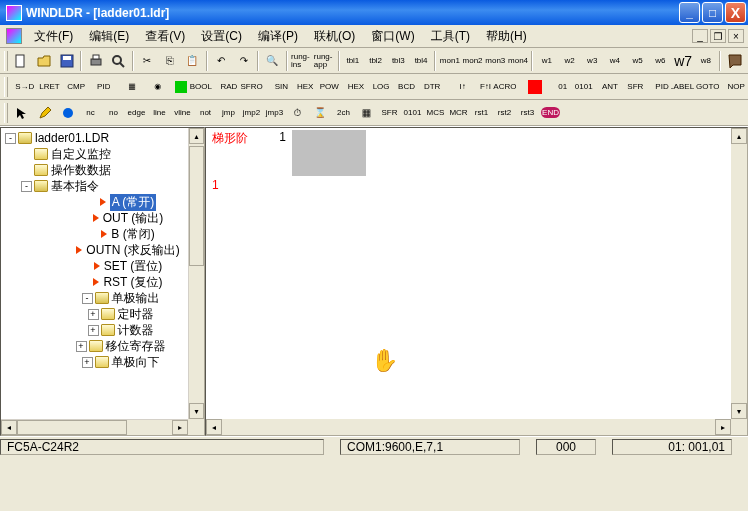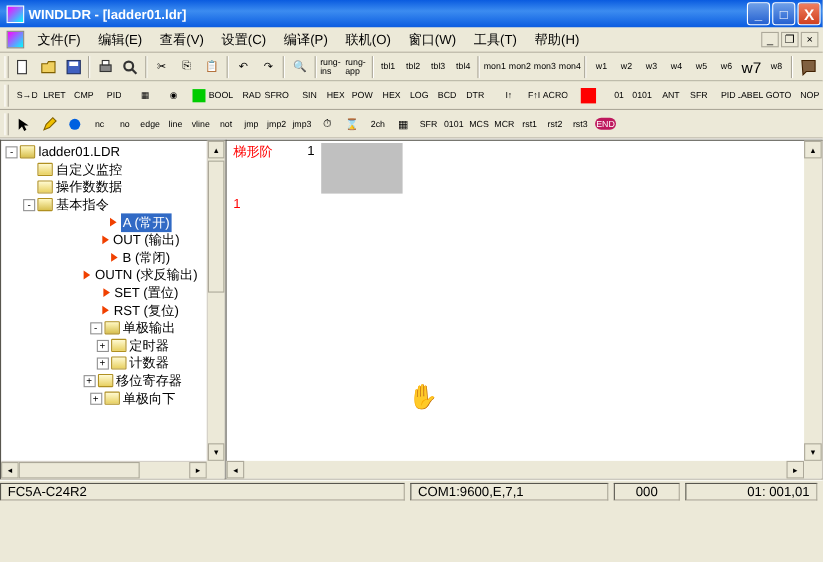--- a/index.html
+++ b/index.html
@@ -59,21 +59,21 @@
 .cursor-ptr { position:absolute; left:165px; top:220px; font-size:22px; }
 .ed-scroll-v { position:absolute; right:0; top:0; bottom:16px; width:16px; background:#ece9d8; }
 .ed-scroll-v .arr,.ed-scroll-h .arr { background:#ece9d8; border:1px solid #aca899; display:flex; align-items:center; justify-content:center; font-size:8px; }
 .ed-scroll-v .arr { height:16px; }
 .ed-scroll-h { position:absolute; left:0; bottom:0; right:16px; height:16px; background:#ece9d8; display:flex; }
 .ed-scroll-h .arr { width:16px; }
 .ed-corner { position:absolute; right:0; bottom:0; width:16px; height:16px; background:#ece9d8; }
 
 
 .statusbar { height:20px; background:#ece9d8; border-top:1px solid #fff; display:flex; align-items:center; font-size:12px; }
-.statusbar .cell { border:1px inset #aca899; padding:1px 6px; margin-right:5px; height:16px; display:flex; align-items:center; }
+.statusbar .cell { border:1px inset #aca899; padding:1px 6px; margin-right:16px; height:16px; display:flex; align-items:center; }
 .statusbar .cell.grow { flex:1; }
 </style>
 </head>
 <body>
 
 <div class="titlebar">
   <div class="appicon"></div>
   <div class="title">WINDLDR - [ladder01.ldr]</div>
   <div class="winbtn min">_</div>
   <div class="winbtn max">□</div>

